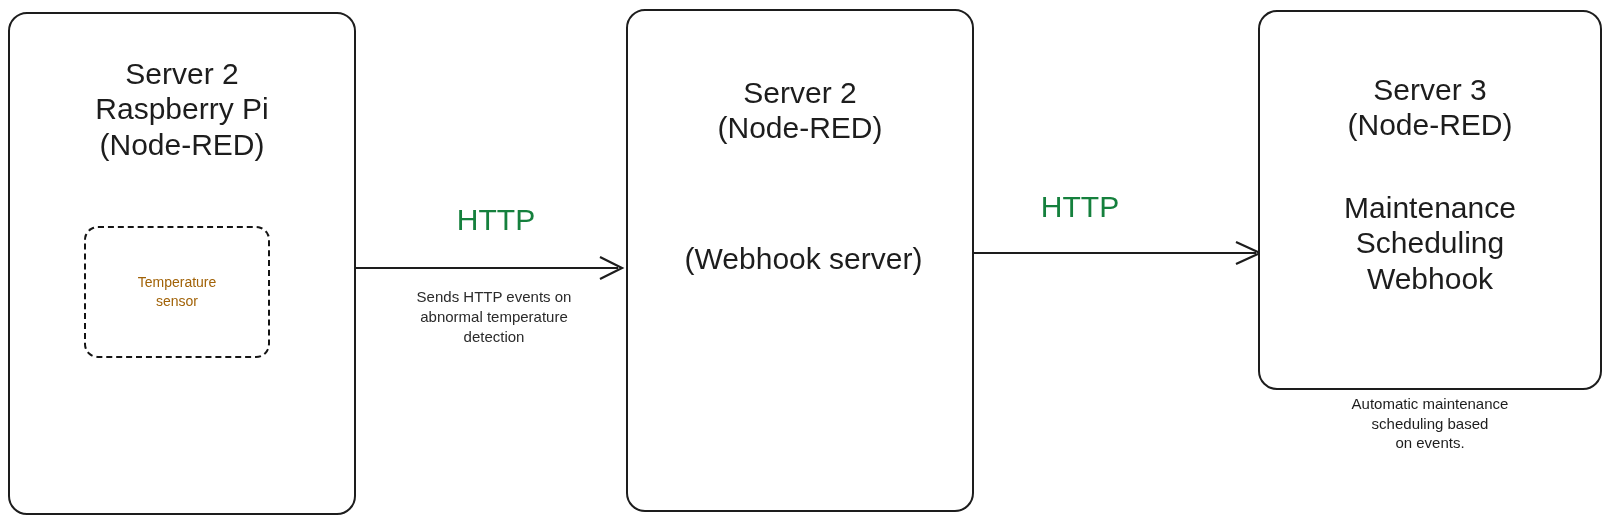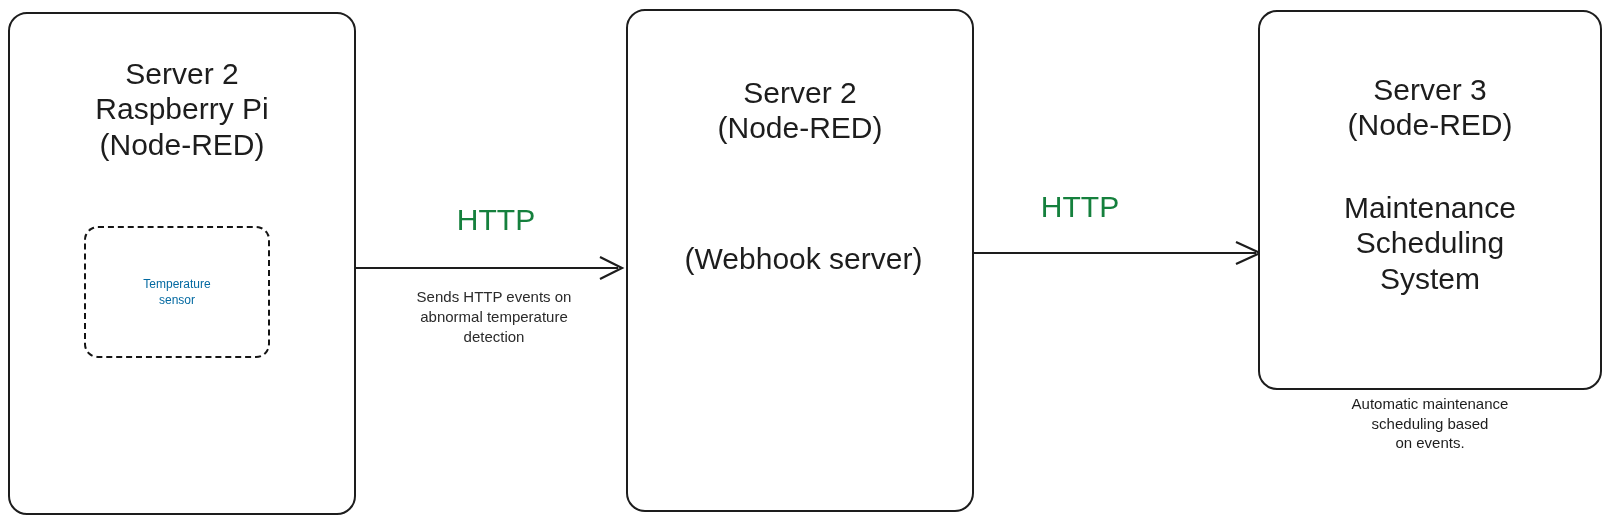--- a/index.html
+++ b/index.html
@@ -55,23 +55,23 @@
     position: absolute;
     box-sizing: border-box;
     background: #ffffff;
     border: 2.4px dashed #141414;
     border-radius: 14px;
     display: flex;
     align-items: center;
     justify-content: center;
   }
   .dashed-label {
-    font-size: 12px;
+    font-size: 14px;
     text-align: center;
-    color: #0369a1;
+    color: #a16207;
     line-height: 1.35;
     white-space: pre-line;
   }
 
   
   .connector {
     position: absolute;
     overflow: visible;
   }
   .connector line,
@@ -138,20 +138,20 @@
 
   <div class="edge-label-main" style="left:960px; top:190px; width:240px;">HTTP</div>
 
 
   <div class="node" style="left:1258px; top:10px; width:344px; height:380px;">
     <div class="node-text title-lg" style="top:60px;">Server 3
 (Node-RED)</div>
 
     <div class="node-text title-lg" style="top:178px;">Maintenance
 Scheduling
-System</div>
+Webhook</div>
 
     <div class="node-text sub-sm" style="top:382px;">Automatic maintenance
 scheduling based
 on events.</div>
   </div>
 
 </div>
 
 </body></html>

